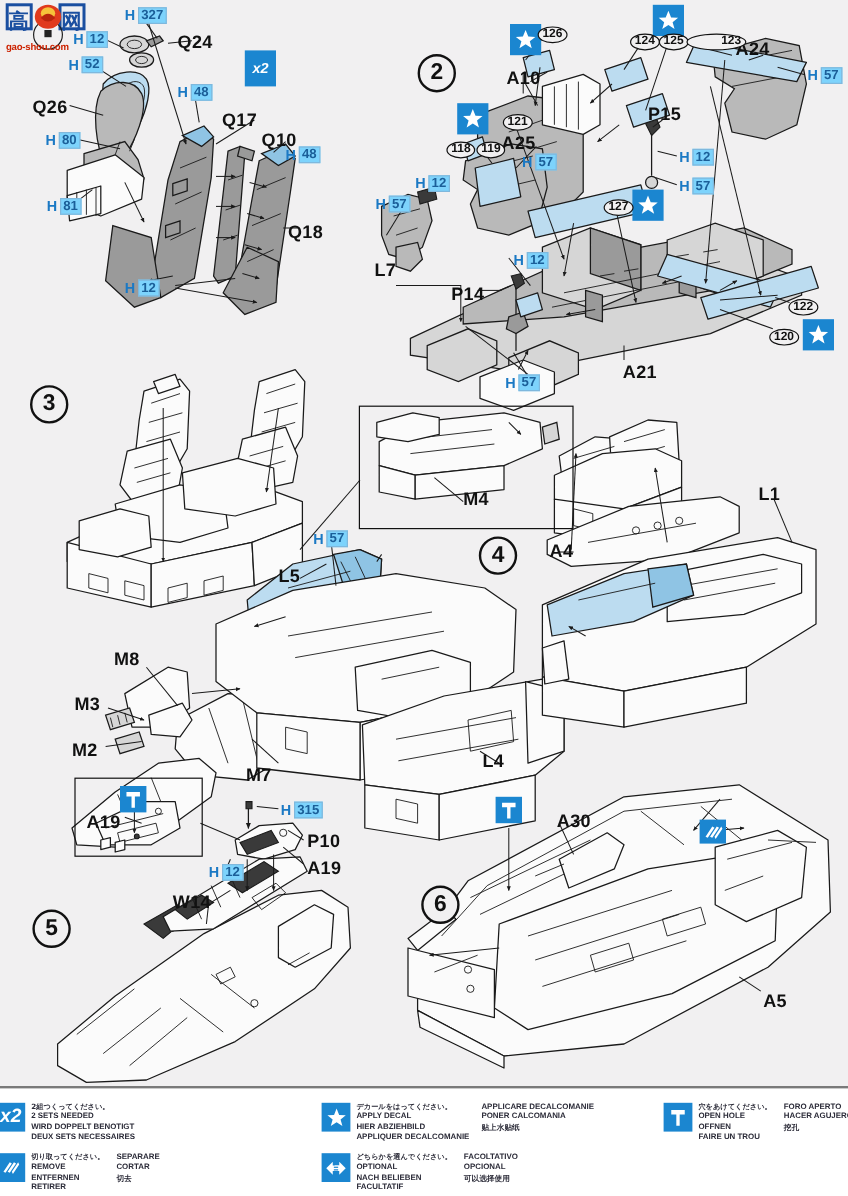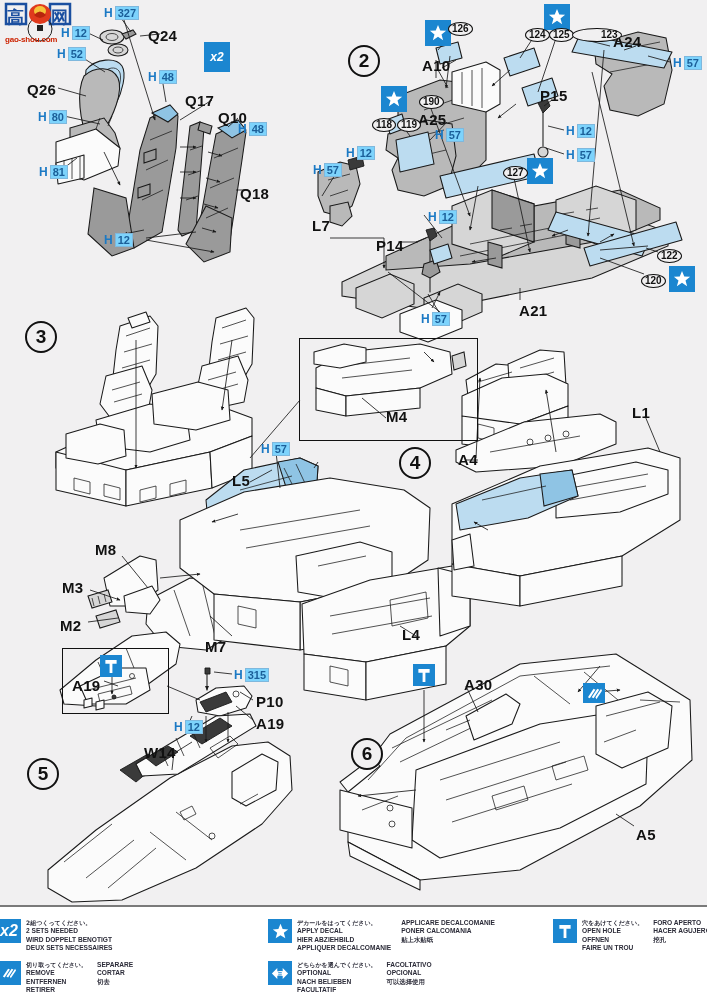--- a/index.html
+++ b/index.html
@@ -619,21 +619,21 @@
     </div>
   <div class="paint" style="left:421px;top:312px;">
     <span class="h">H</span>
     <span class="num">57</span>
     </div>
 
   <div class="decal" style="left:448px;top:22px;">126</div>
   <div class="decal" style="left:525px;top:28px;">124</div>
   <div class="decal" style="left:549px;top:28px;">125</div>
   <div class="decal" style="left:572px;top:28px;padding-left:28px;">123</div>
-  <div class="decal" style="left:419px;top:95px;">190</div>
+  <div class="decal" style="left:419px;top:95px;">121</div>
   <div class="decal" style="left:372px;top:118px;text-align:right;">118</div>
   <div class="decal" style="left:397px;top:118px;">119</div>
   <div class="decal" style="left:503px;top:166px;">127</div>
   <div class="decal" style="left:657px;top:249px;">122</div>
   <div class="decal" style="left:641px;top:274px;">120</div>
 
   <div class="lbl part" style="left:232px;top:473px;">L5</div>
   <div class="lbl part" style="left:95px;top:542px;">M8</div>
   <div class="lbl part" style="left:62px;top:580px;">M3</div>
   <div class="lbl part" style="left:60px;top:618px;">M2</div>

